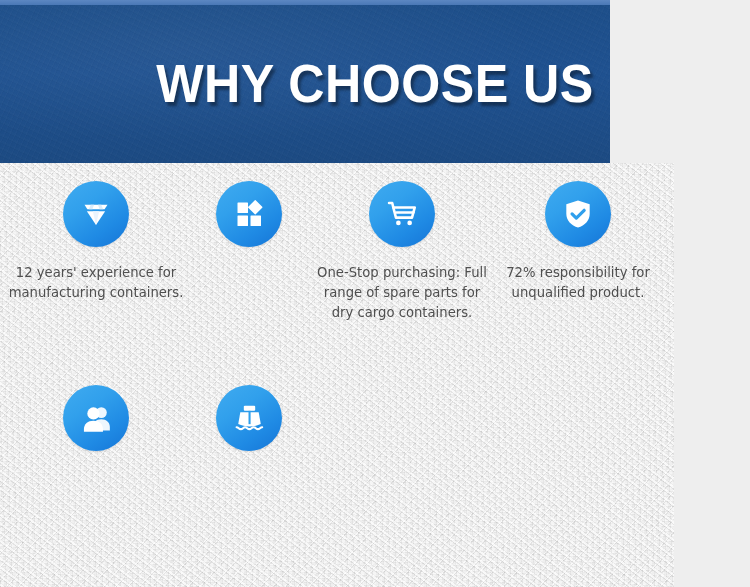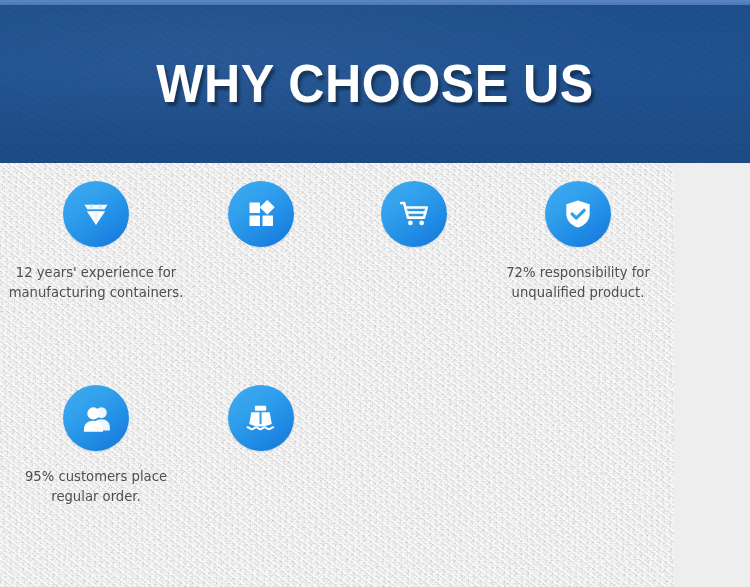--- a/index.html
+++ b/index.html
@@ -17,21 +17,21 @@
   #page {
     position: relative;
     width: 750px;
     height: 587px;
     overflow: hidden;
   }
 
   
   .banner {
     position: relative;
-    width: 750px;
+    width: 610px;
     height: 163px;
     background:
       radial-gradient(ellipse at 30% 30%, rgba(255,255,255,0.045) 0%, rgba(255,255,255,0) 60%),
       linear-gradient(180deg, #1d4e89 0%, #1f5190 45%, #1c4a82 100%);
     box-sizing: border-box;
     overflow: hidden;
     text-decoration: underline;
   }
   .banner-topbar {
     position: absolute;
@@ -177,20 +177,21 @@
           <span>
             <svg width="34" height="34" viewBox="0 0 32 32" fill="none" stroke="#ffffff" stroke-width="2.4" stroke-linecap="round" stroke-linejoin="round">
               <path d="M3.8 5.6h3.0l1.0 4.2"></path>
               <path d="M7.8 9.8h20.2l-2.6 9.6H10.3z"></path>
               <path d="M10.6 14.6h16.1"></path>
               <circle cx="12.6" cy="24.4" r="2.2" fill="#ffffff" stroke="none"></circle>
               <circle cx="23.2" cy="24.4" r="2.2" fill="#ffffff" stroke="none"></circle>
             </svg>
           </span>
         </div>
+        <div class="caption">One-Stop purchasing: Full range of spare parts for dry cargo containers.</div>
       </div>
 
 
       <div class="cell">
         <div class="circle">
           <span>
             <svg width="34" height="34" viewBox="0 0 32 32">
               <path d="M16 3.2l11.0 3.6v9.0c0 6.4-4.6 11.0-11.0 13.0C9.6 26.8 5.0 22.2 5.0 15.8v-9.0z" fill="#ffffff"></path>
               <path d="M10.4 15.9l4.0 4.0 7.4-7.4" fill="none" stroke="#2f9fec" stroke-width="3.0" stroke-linecap="round" stroke-linejoin="round"></path>
             </svg>
@@ -203,21 +204,20 @@
         <div class="circle">
           <span>
             <svg width="35" height="35" viewBox="0 0 32 32" fill="#ffffff">
               <circle cx="20.4" cy="10.6" r="5.0" opacity="0.92"></circle>
               <path d="M20.4 16.6c4.6 0 7.8 2.9 7.8 6.9v3.4H12.6v-3.4c0-4.0 3.2-6.9 7.8-6.9z" opacity="0.92"></path>
               <circle cx="13.2" cy="11.4" r="5.6"></circle>
               <path d="M13.2 18.0c5.1 0 8.7 3.2 8.7 7.6v2.4H4.5v-2.4c0-4.4 3.6-7.6 8.7-7.6z"></path>
             </svg>
           </span>
         </div>
-        <div class="caption">95% customers place regular order.</div>
       </div>
 
       <div class="cell">
         <div class="circle">
           <span>
             <svg width="35" height="35" viewBox="0 0 32 32" fill="#ffffff">
               <rect x="10.8" y="4.3" width="10.4" height="4.6" rx="1.0"></rect>
               <path d="M7.6 10.2h16.8l1.9 10.9c-3.2 1.5-6.6 2.2-10.3 2.2s-7.1-0.7-10.3-2.2z"></path>
               <rect x="15.1" y="9.0" width="1.9" height="12.2" fill="#2f9fec"></rect>
               <path d="M4.2 24.0c1.9 0 1.9 1.7 3.9 1.7s2.0-1.7 3.9-1.7 2.0 1.7 3.9 1.7 2.0-1.7 3.9-1.7 2.0 1.7 3.9 1.7 2.0-1.7 3.9-1.7" fill="none" stroke="#ffffff" stroke-width="1.9" stroke-linecap="round"></path>

